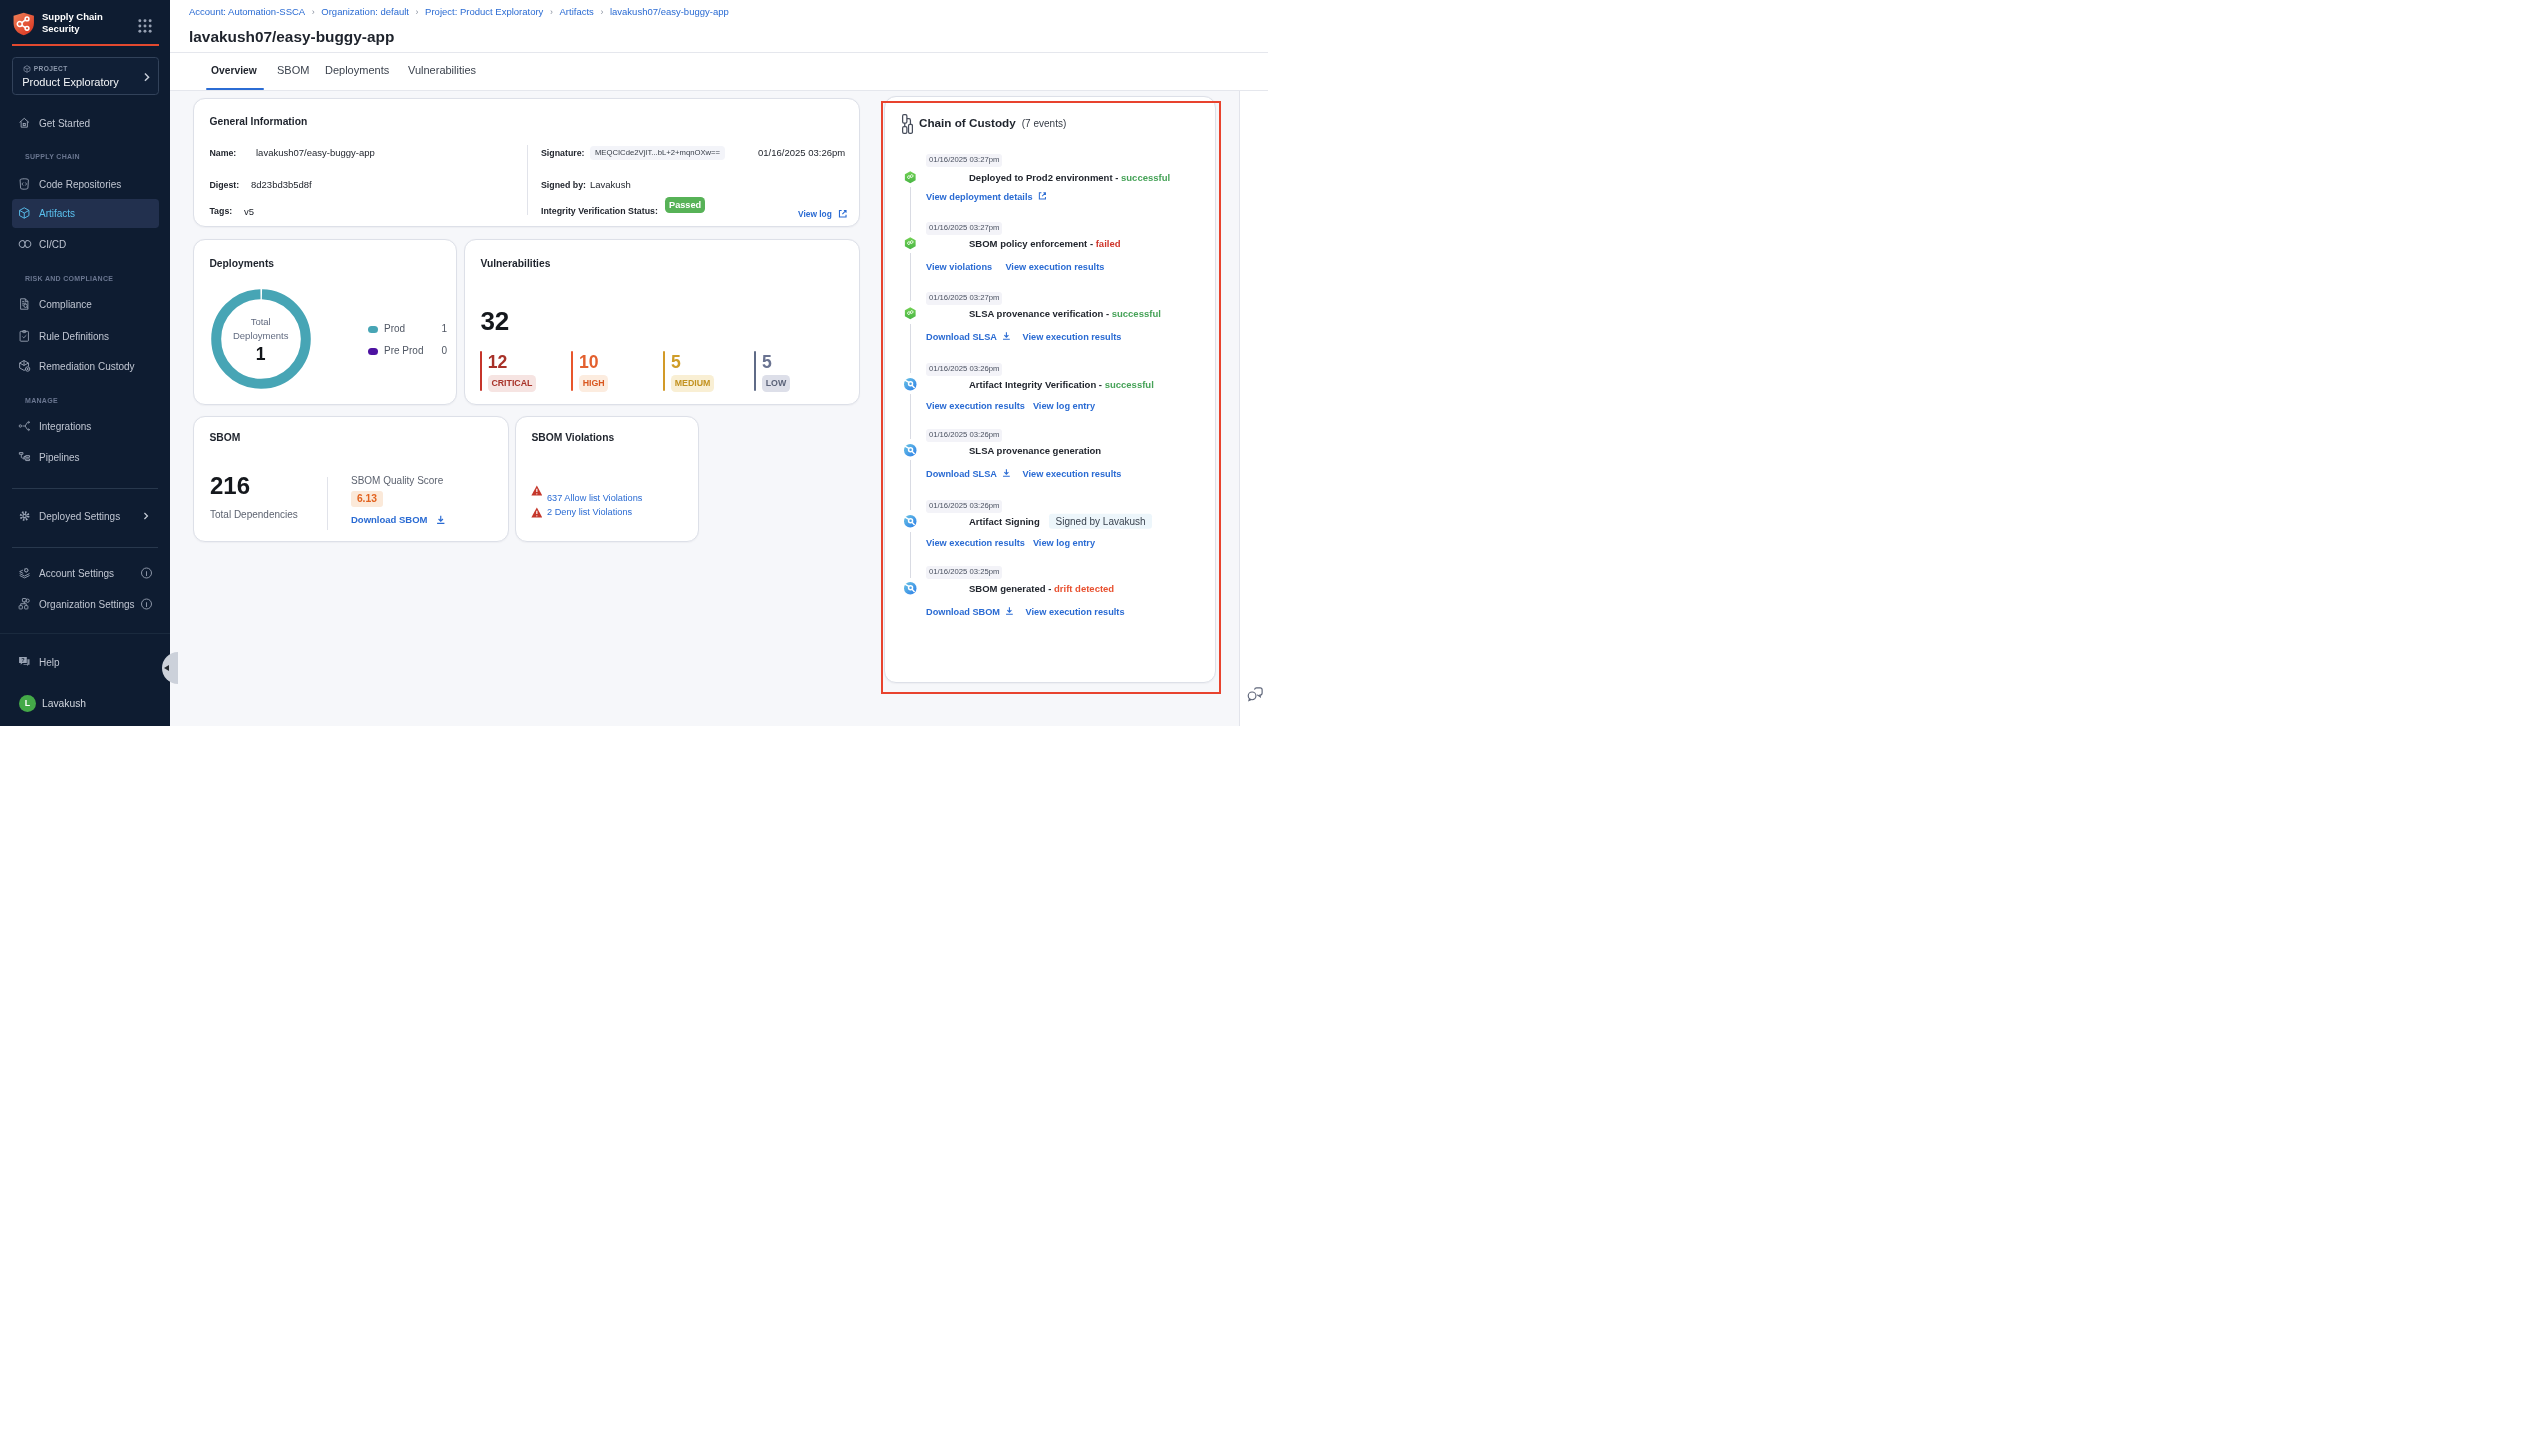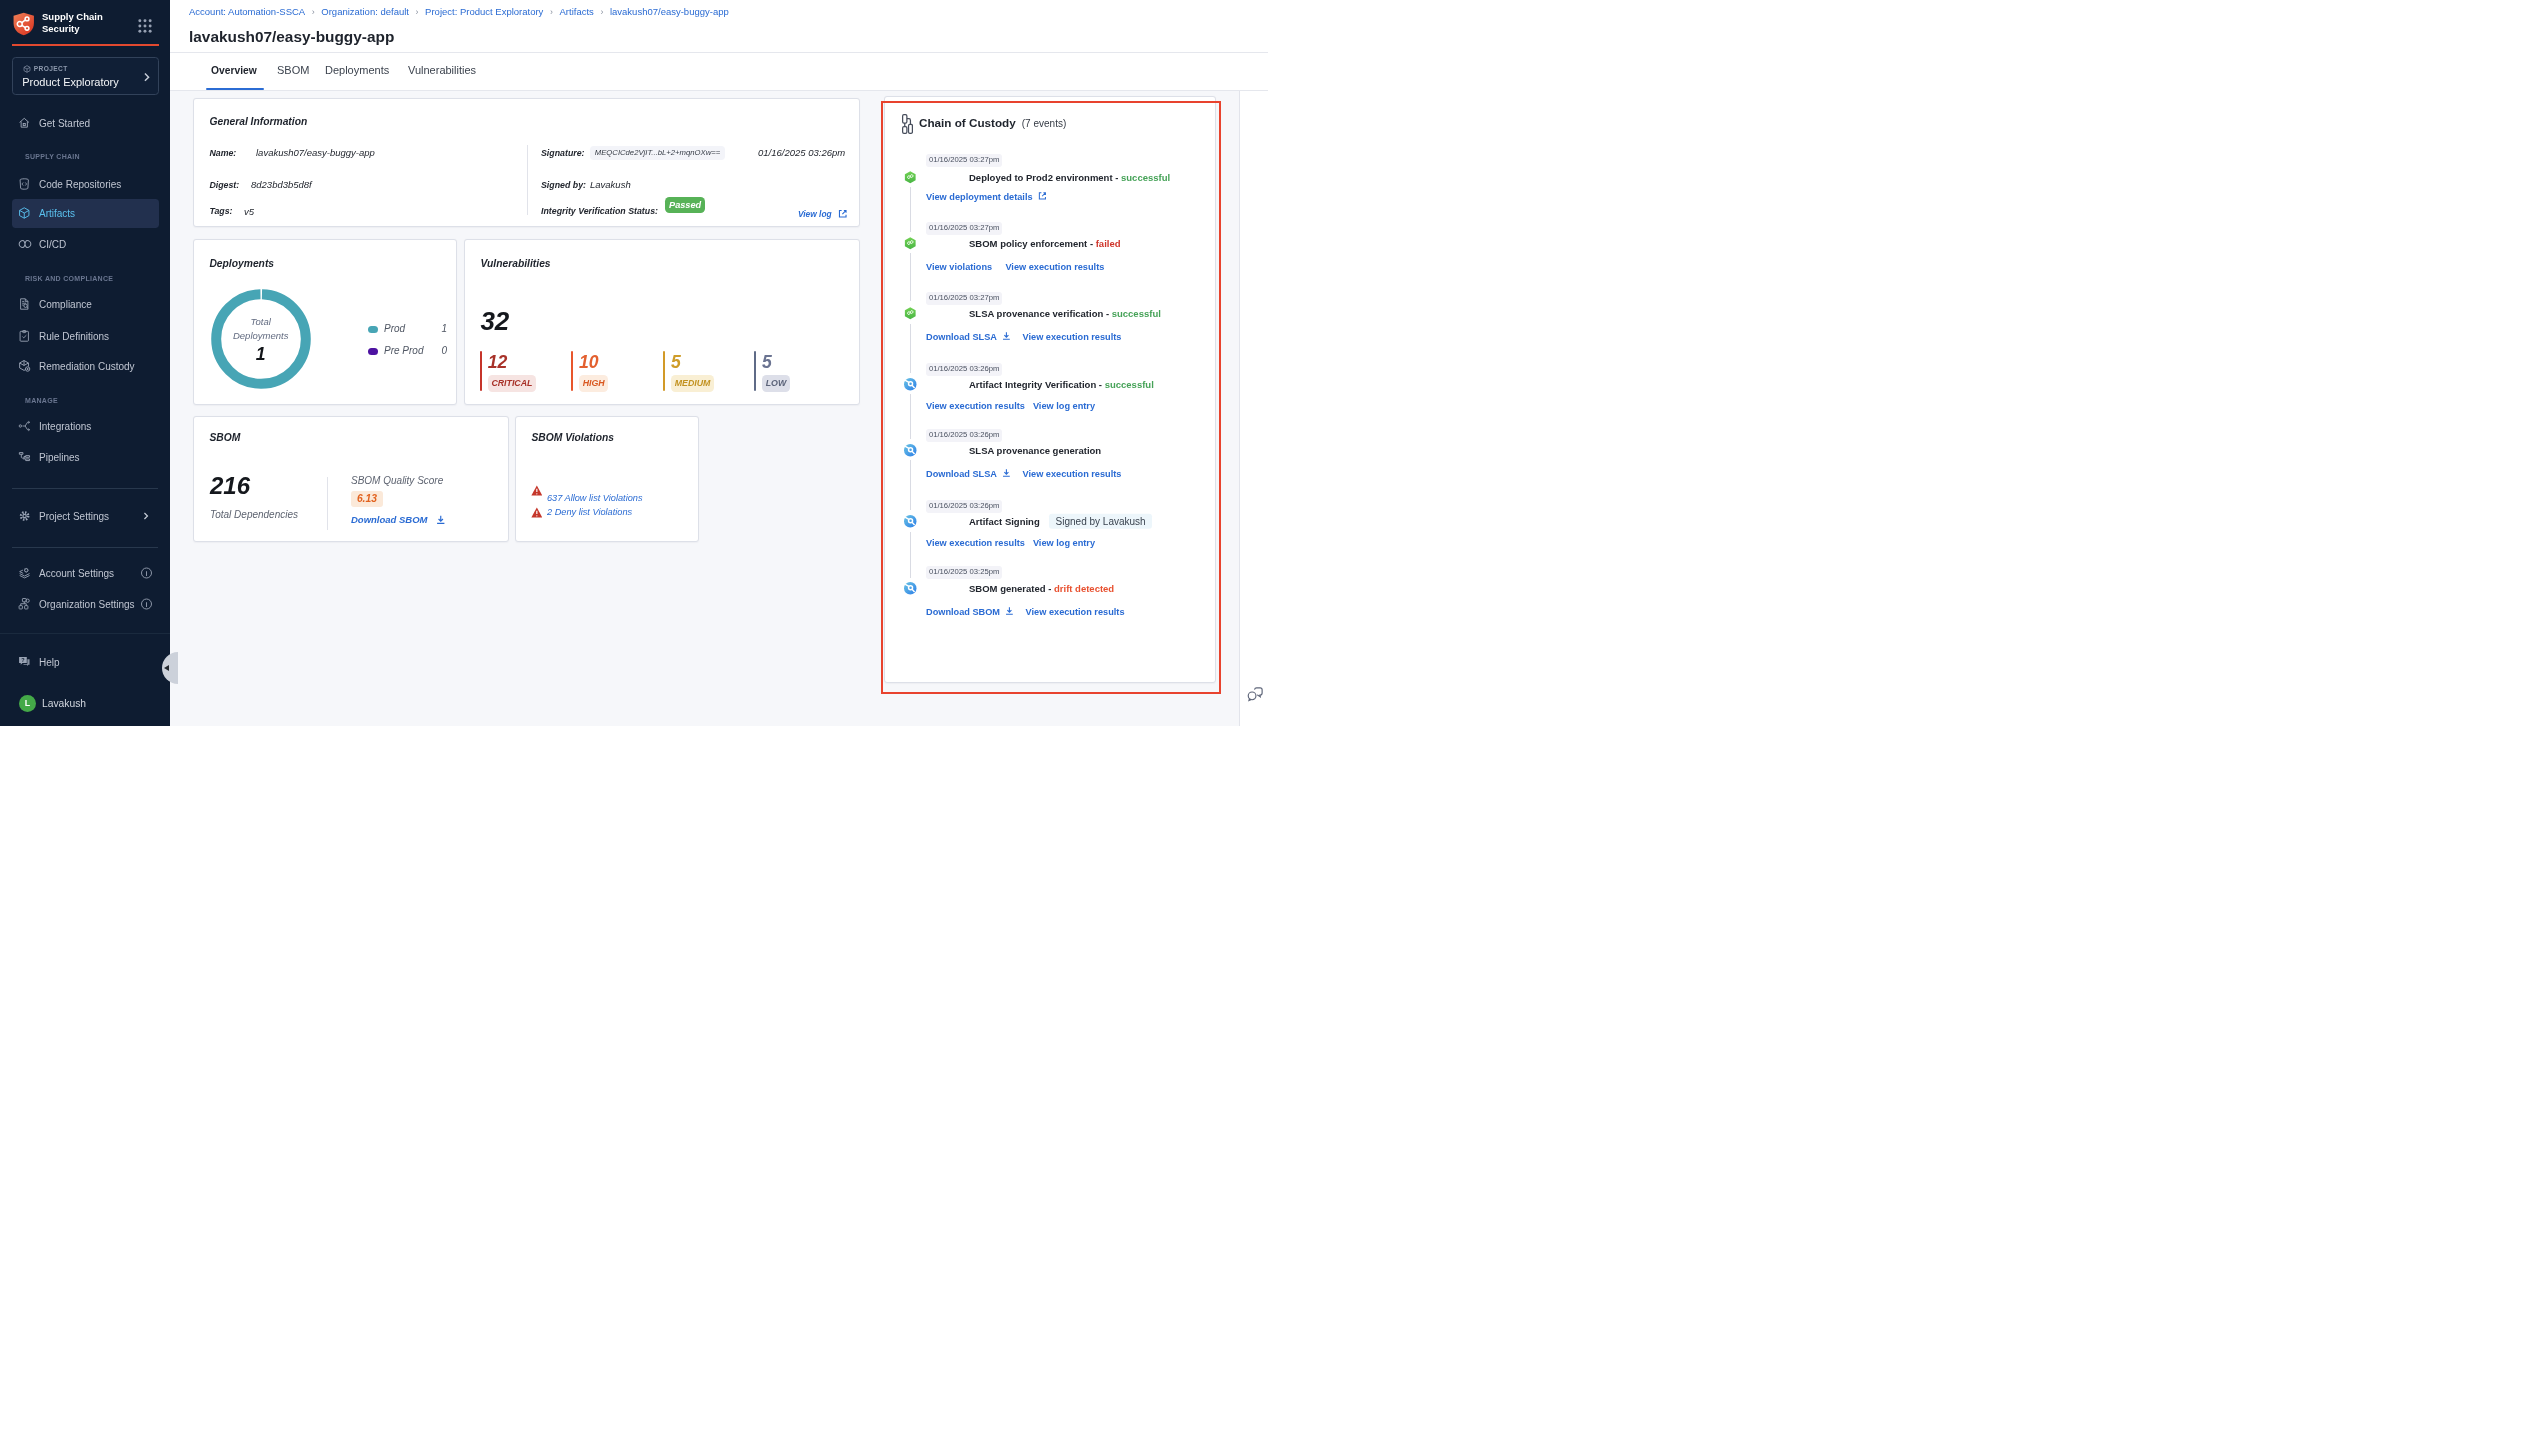--- a/index.html
+++ b/index.html
@@ -22,21 +22,21 @@
 #title { position:absolute; left:189px; top:28px; font-size:15.4px; font-weight:700; color:#1e232c; }
 #hdr-line { position:absolute; left:170px; top:52px; width:1098px; height:0.7px; background:#e5e7ed; }
 .tab { position:absolute; top:64px; font-size:11px; color:#3c434e; }
 .tab.active { font-weight:700; color:#1e232c; font-size:10.3px; top:65px; }
 #tab-underline { position:absolute; left:206px; top:88px; width:58px; height:2.2px; background:#2b6cd4; border-radius:1.5px; }
 #tabbar-line { position:absolute; left:170px; top:90px; width:1098px; height:0.7px; background:#e5e7ed; }
 
 
 #content-bg { position:absolute; left:170px; top:90px; width:1069px; height:636px; background:#f6f7fa; }
 #right-rail { position:absolute; left:1239px; top:90px; width:29px; height:636px; background:#fff; border-left:0.7px solid #e2e4eb; }
-.card { position:absolute; background:#fff; border:0.7px solid #dde0e8; border-radius:3px; box-shadow:0 0.7px 1.5px rgba(20,30,60,0.04);font-style:italic; }
+.card { position:absolute; background:#fff; border:0.7px solid #dde0e8; border-radius:12px; box-shadow:0 0.7px 1.5px rgba(20,30,60,0.04); }
 .card-title { position:absolute; left:15.4px; font-size:10.3px; font-weight:700; color:#1e232c; }
 
 
 .gi-label { position:absolute; font-size:8.8px; font-weight:700; color:#23272f; }
 .gi-val { position:absolute; font-size:9.5px; color:#23272f; }
 .link { color:#2a6bd3; font-weight:700; font-size:9.2px; }
 
 
 #coc-border { position:absolute; left:881px; top:101px; width:340px; height:593px; border:2.9px solid #e8432e; z-index:30; }
 .ev-pill { position:absolute; left:926px; background:#f3f3f8; border-radius:2.9px; font-size:7.7px; color:#4a5160; padding:0 2.9px; height:12.5px; line-height:12.5px; }
@@ -169,21 +169,21 @@
           <path d="M6 5 H2.5 V2 H9 V5 H6 V10 C6 10 6 12 8 12 H11 M14 12 H11 V15 M11 12 V9 H14 M14 7.5 H21 V10.5 H14 Z M14 13.5 H21 V16.5 H14 Z"></path>
         </svg>
         <span class="txt">Pipelines</span>
       </div>
     <div class="sb-divider" style="top:488px;"></div>
     <div class="sb-item" style="top:505px;">
         <svg width="13.2" height="13.2" viewBox="0 0 24 24" fill="none" stroke="#9aa4b5" stroke-width="2">
           <circle cx="12" cy="12" r="3"></circle>
           <circle cx="12" cy="12" r="6.5" stroke-dasharray="2.6 2.5" stroke-width="4.6"></circle>
         </svg>
-        <span class="txt">Project Settings</span>
+        <span class="txt">Deployed Settings</span>
       <svg class="abs" style="left:142px; top:50%; transform:translateY(-50%);" width="7.3" height="8.8" viewBox="0 0 12 14" fill="none" stroke="#c6cdd8" stroke-width="2">
           <path d="M4 2 L9 7 L4 12"></path>
         </svg>
       </div>
     <div class="sb-divider" style="top:547px;"></div>
     <div class="sb-item" style="top:562px;">
         <svg width="13.2" height="13.2" viewBox="0 0 24 24" fill="none" stroke="#9aa4b5" stroke-width="1.6">
           <path d="M3 13 L12 17.5 L21 13 M3 16.5 L12 21 L21 16.5"></path>
           <path d="M9.5 12.7 L3 9.5 L9 6.7"></path>
           <circle cx="15" cy="7" r="3"></circle>

